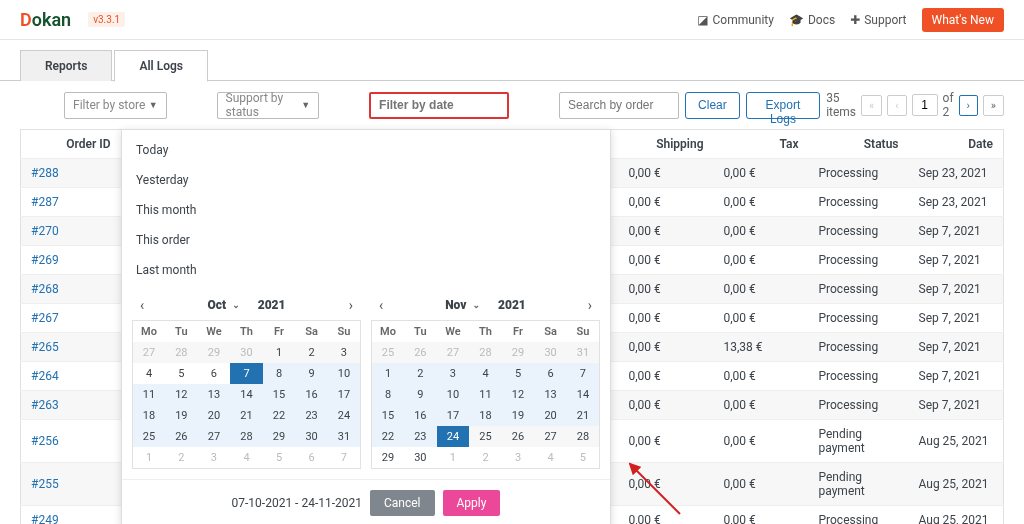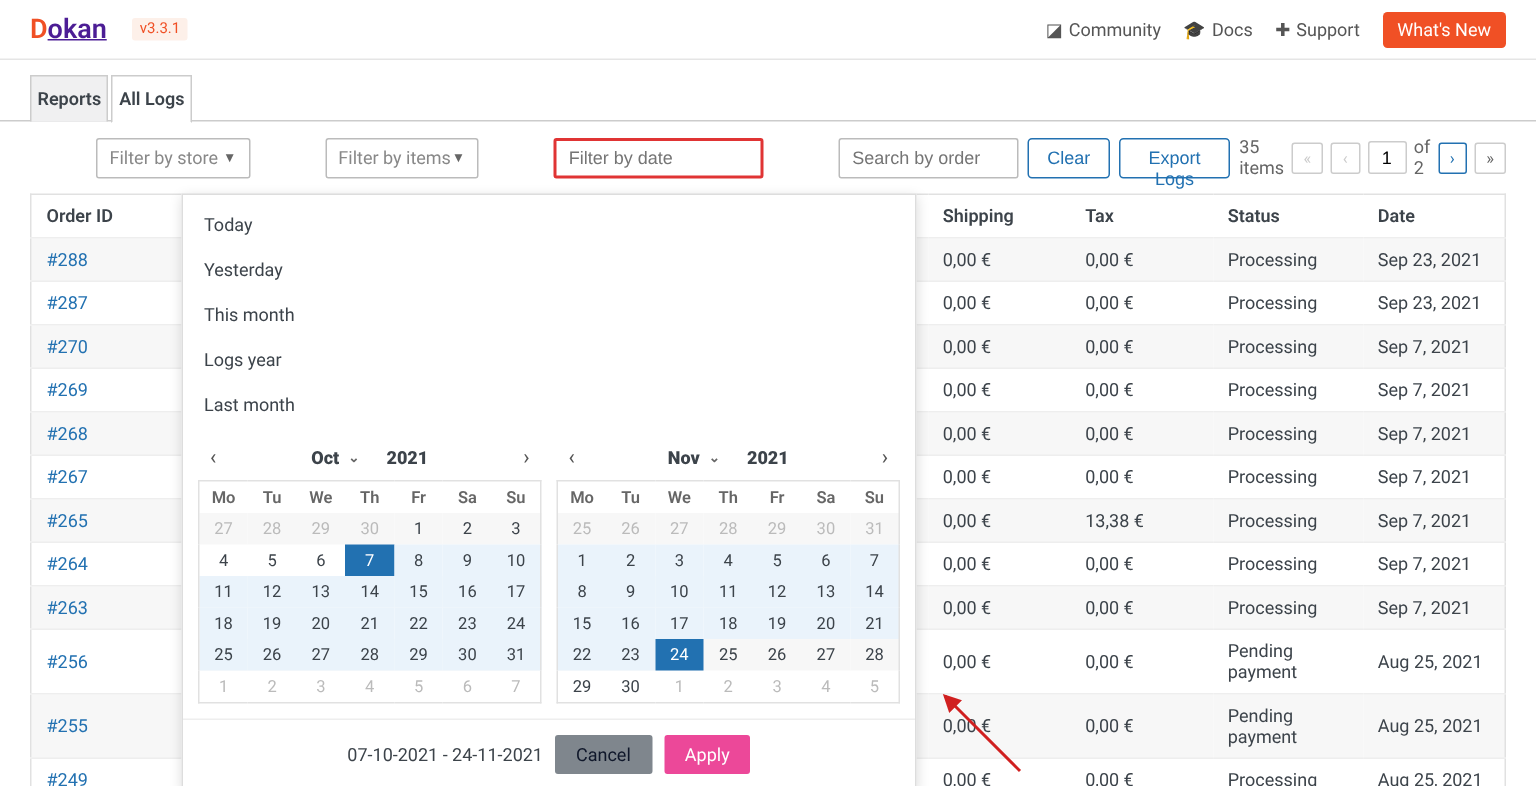--- a/index.html
+++ b/index.html
@@ -1,61 +1,61 @@
 <!DOCTYPE html>
 <html><head>
 <meta charset="utf-8">
 <style>
 * { box-sizing: border-box; margin: 0; padding: 0; }
 body { font-family: -apple-system, BlinkMacSystemFont, "Segoe UI", Roboto, Arial, sans-serif; font-size: 13px; color: #3c434a; background: #fff; width: 1024px; height: 524px; overflow: hidden; }
 .topbar { display: flex; align-items: center; padding: 8px 20px; border-bottom: 1px solid #e5e5e5; height: 40px; }
 .logo { font-size: 18px; font-weight: 600; }
 .logo .o { color: #f05025; }
-.logo .rest { color: #4c1d95; text-decoration: underline; }
+.logo .rest { color: #14532d; }
 .version { background: #fdf0e9; color: #f05025; font-size: 10px; padding: 2px 5px; border-radius: 2px; margin-left: 17px; }
 .topnav { margin-left: auto; display: flex; align-items: center; gap: 15px; font-size: 12px; }
 .topnav-item { display: flex; align-items: center; gap: 4px; color: #555; cursor: pointer; }
 .whats-new { background: #f05025; color: #fff; padding: 5px 10px; border-radius: 3px; font-size: 12px; cursor: pointer; }
 .tabs { display: flex; padding: 10px 20px 0; gap: 2px; }
-.tab { padding: 8px 4px; font-size: 12px; font-weight: 600; background: #f0f0f1; border: 1px solid #ccc; border-bottom: none; cursor: pointer; }
+.tab { padding: 8px 24px; font-size: 12px; font-weight: 600; background: #f0f0f1; border: 1px solid #ccc; border-bottom: none; cursor: pointer; }
 .tab.active { background: #fff; border-bottom: 1px solid #fff; margin-bottom: -1px; }
 .toolbar { display: flex; align-items: center; padding: 10px 20px; gap: 6px; border-top: 1px solid #ccc; margin-top: -1px; }
 .select, .inp { border: 1px solid #bbb; background: #fff; padding: 5px 8px; font-size: 12px; border-radius: 2px; height: 27px; margin-left: 44px; }
 .select { width: 130px; display: flex; justify-content: space-between; align-items: center; cursor: pointer; color: #888; }
 .inp { width: 140px; }
-.inp.date { border: 2px solid #e03434; width: 140px; }
+.inp.date { border: 2px solid #e03434; width: 140px; font-weight: bold; }
 .btn { border: 1px solid #2271b1; background: #fff; color: #2271b1; padding: 5px 12px; font-size: 12px; border-radius: 3px; cursor: pointer; height: 27px; }
 .pager { margin-left: auto; display: flex; align-items: center; gap: 5px; font-size: 12px; color: #666; }
 .pgbtn { border: 1px solid #ccc; padding: 3px 7px; border-radius: 2px; cursor: pointer; background: #fff; font-size: 11px; }
 .pgbtn.disabled { color: #ccc; cursor: default; }
 .pgbtn.next { border-color: #2271b1; color: #2271b1; }
 .pgin { width: 26px; text-align: center; border: 1px solid #ccc; padding: 3px; border-radius: 2px; font-size: 12px; }
 .table-wrap { position: relative; padding: 0 20px; }
 table { width: 100%; border-collapse: collapse; border: 1px solid #e1e1e1; }
 th, td { text-align: left; padding: 7px 10px; font-size: 12px; border-bottom: 1px solid #eee; }
-th { font-weight: 600; color: #3c434a; background: #fff; }
+th { font-weight: 600; color: #3c434a; background: #fff; text-align: right; }
 tbody tr:nth-child(odd) { background: #f7f7f7; }
 .link { color: #2271b1; }
 .calpop { position: absolute; top: 0; left: 121px; width: 490px; background: #fff; border: 1px solid #ddd; box-shadow: 0 2px 8px rgba(0,0,0,0.15); z-index: 10; }
 .presets { padding: 5px 0; }
 .preset { padding: 8px 14px; font-size: 12px; cursor: pointer; }
 .cals { display: flex; padding: 0 10px 10px; gap: 10px; }
 .cal { flex: 1; }
 .calhead { display: flex; align-items: center; justify-content: center; gap: 6px; padding: 8px 0; font-size: 12px; font-weight: 600; }
 .arrow-box { display: flex; justify-content: space-between; align-items: center; padding: 0 4px; }
 .arrow { cursor: pointer; font-size: 14px; color: #555; padding: 4px; }
 .caltable { width: 100%; border-collapse: collapse; table-layout: fixed; }
 .caltable th, .caltable td { text-align: center; padding: 4px 0; font-size: 11px; border: none; background: transparent; width: 14.28%; }
 .caltable th { color: #666; font-weight: 600; }
 .caltable td { cursor: pointer; }
 .caltable td.muted { color: #bbb; }
 .caltable td.range { background: #eaf3fb; }
 .caltable td.selected { background: #2271b1; color: #fff; }
 .calfoot { display: flex; align-items: center; justify-content: center; gap: 8px; padding: 10px; border-top: 1px solid #eee; font-size: 12px; }
-.grey-btn { background: #7f868d; color: #0f172a; padding: 6px 14px; border-radius: 2px; cursor: pointer; font-size: 12px; }
+.grey-btn { background: #7f868d; color: #ffffff; padding: 6px 14px; border-radius: 2px; cursor: pointer; font-size: 12px; }
 .green-btn { background: #ec4899; color: #fff; padding: 6px 14px; border-radius: 2px; cursor: pointer; font-size: 12px; }
 .red-arrow { position: absolute; top: 330px; left: 625px; width: 60px; height: 60px; z-index: 20; pointer-events: none; }
 .chev { font-size: 9px; color: #666; }
 </style>
 </head>
 <body>
 
 <div class="topbar">
   <span class="logo">
     <span class="o">D</span><span class="rest">okan</span>
@@ -82,21 +82,21 @@
   <div class="tab">Reports</div>
   <div class="tab active">All Logs</div>
 </div>
 
 <div class="toolbar">
   <div class="select">
       <span>Filter by store</span>
       <span class="chev">▼</span>
     </div>
   <div class="select">
-      <span>Filter by items</span>
+      <span>Support by status</span>
       <span class="chev">▼</span>
     </div>
   <input class="inp date" placeholder="Filter by date" style="">
   <input class="inp" style="width: 120px;" placeholder="Search by order">
   <button class="btn">Clear</button>
   <button class="btn">Export Logs</button>
   <div class="pager">
     <span>35 items</span>
     <span class="pgbtn disabled">«</span>
     <span class="pgbtn disabled">‹</span>
@@ -256,21 +256,21 @@
           <td>Aug 25, 2021</td>
         </tr>
       </tbody>
   </table>
 
   <div class="calpop">
     <div class="presets" id="presets">
         <div class="preset">Today</div>
         <div class="preset">Yesterday</div>
         <div class="preset">This month</div>
-        <div class="preset">Logs year</div>
+        <div class="preset">This order</div>
         <div class="preset">Last month</div>
       </div>
     <div class="cals">
       <div class="cal">
         <div class="arrow-box">
           <span class="arrow">‹</span>
           <div class="calhead"><b>Oct</b><span class="chev">⌄</span>&nbsp;&nbsp;<b>2021</b></div>
           <span class="arrow">›</span>
         </div>
         <table class="caltable" id="cal-left">

